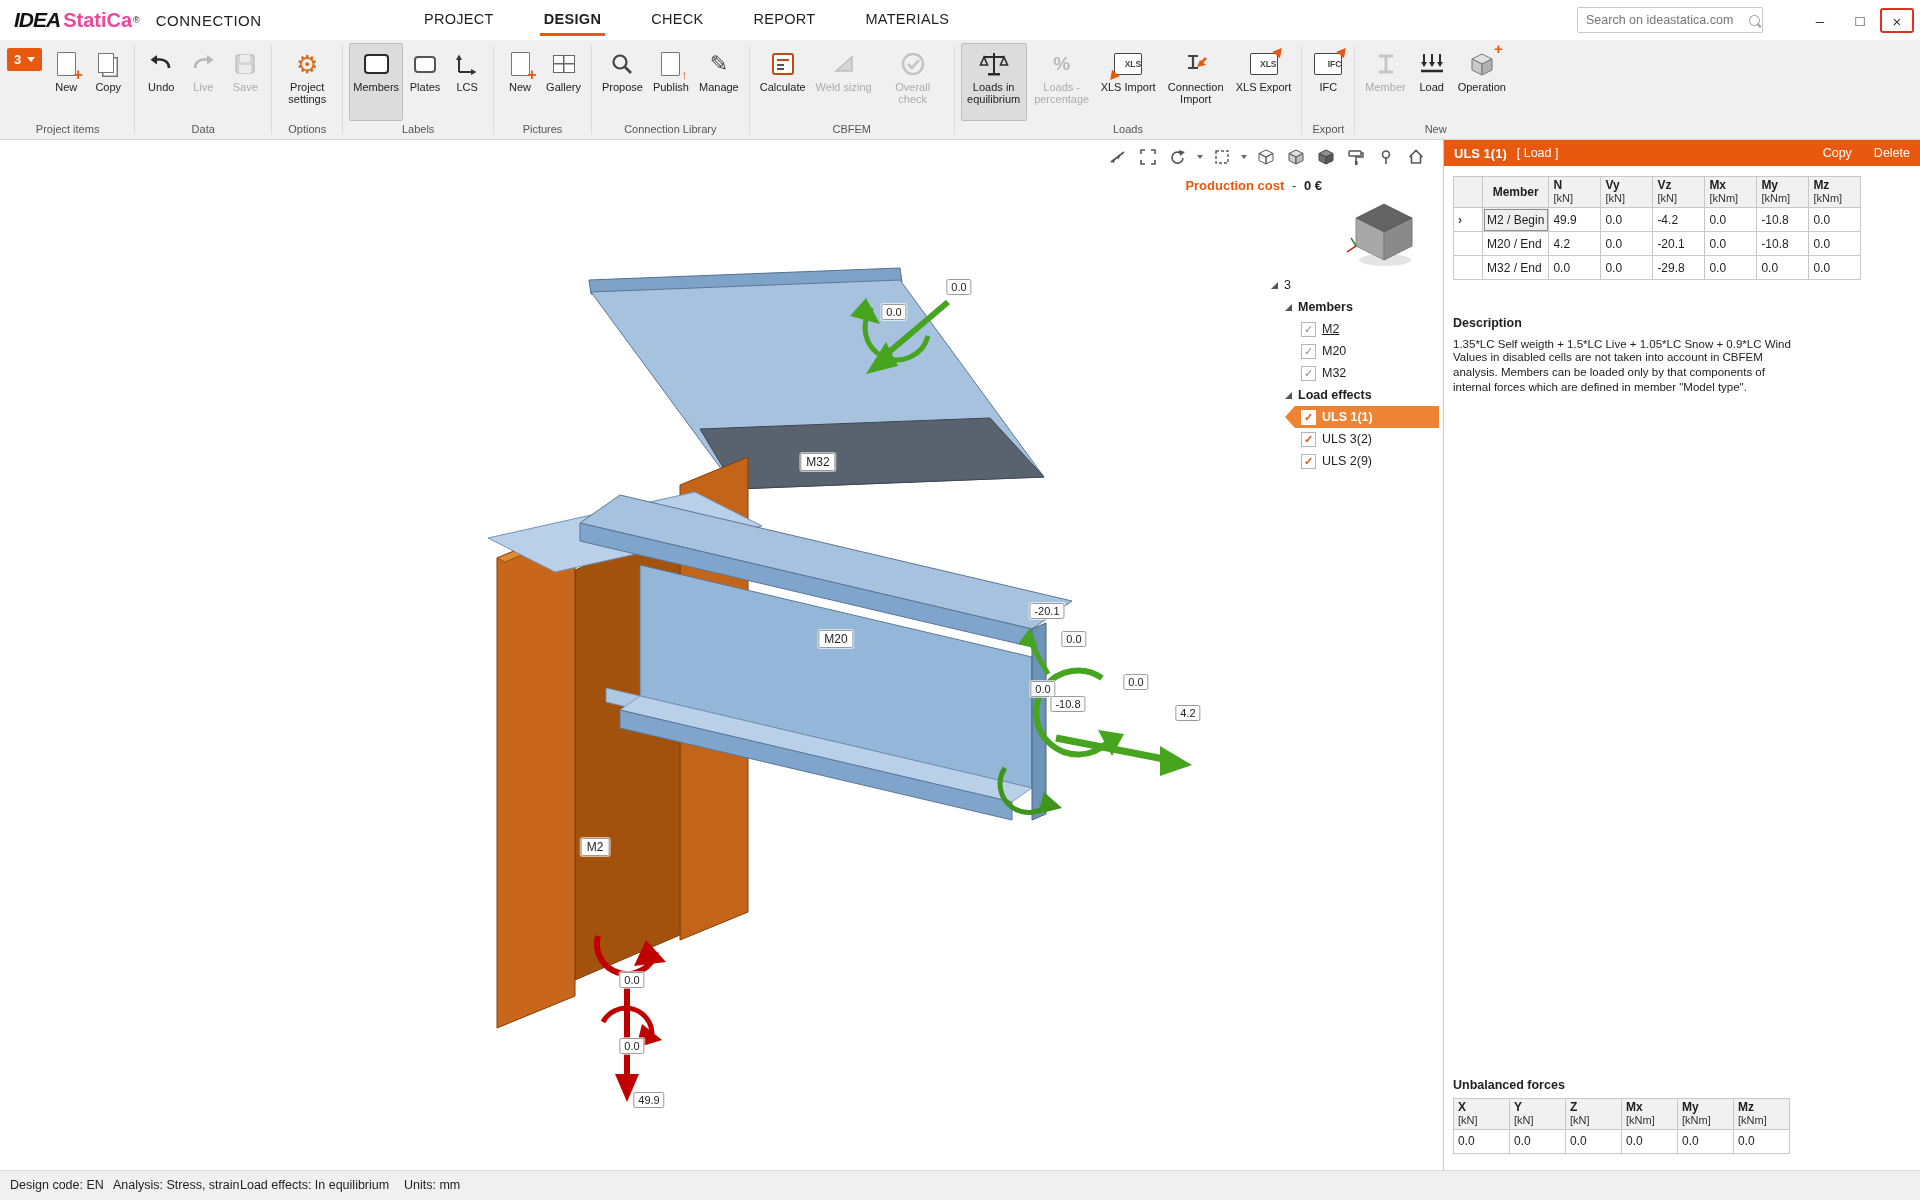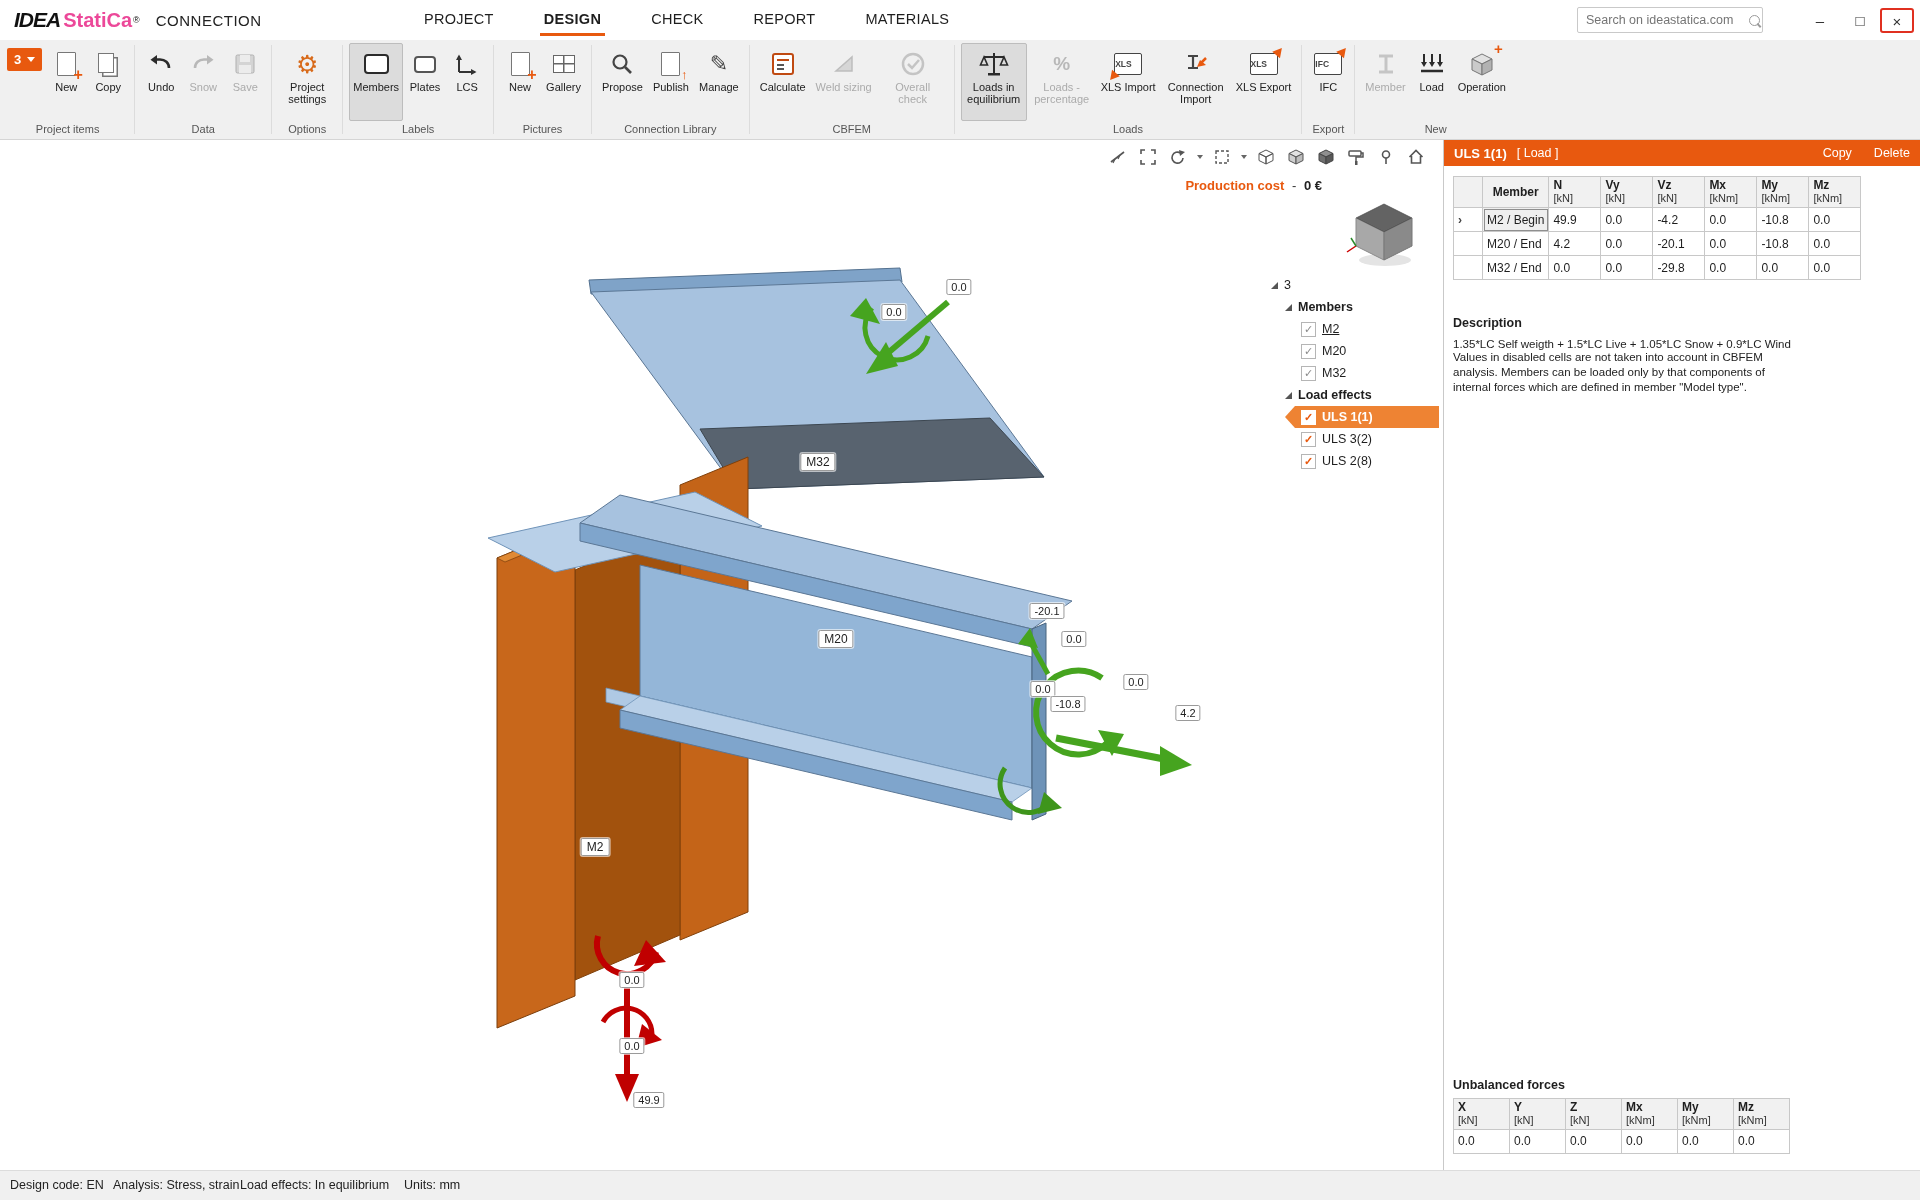--- a/index.html
+++ b/index.html
@@ -51,21 +51,21 @@
   .i-gear::after{content:"⚙";font-size:25px;color:#3a3a3a;line-height:1;}
   .i-gear.orange::after{color:#d86a1a;}
   .i-tag{width:21px;height:16px;border:2.5px solid #2b2b2b;border-radius:4px;background:#fff;display:block;}
   .i-tag.thin{width:18px;height:13px;border-width:2px;border-color:#555;}
   .i-grid{width:20px;height:16px;border:1.5px solid #666;background:
       linear-gradient(#666,#666) 50% 0/1.5px 100% no-repeat,
       linear-gradient(#666,#666) 0 50%/100% 1.5px no-repeat,#fff;display:block;}
   .i-pencil::after{content:"✎";font-size:22px;color:#444;}
   .i-pct::after{content:"%";font-size:19px;font-weight:bold;color:#b8b8b8;}
   .i-xlsbox{position:relative;width:26px;height:20px;border:1.8px solid #444;border-radius:2px;
-            display:flex;align-items:center;justify-content:flex-start;background:#fff;}
+            display:flex;align-items:center;justify-content:flex-end;background:#fff;}
   .xlst{font-size:8.5px;font-weight:bold;color:#444;}
   .arrtri{position:absolute;width:0;height:0;border-left:5px solid transparent;border-right:5px solid transparent;}
   .arrtri.dn{left:-7px;bottom:-7px;border-top:9px solid #e8590f;transform:rotate(40deg);}
   .arrtri.up{right:-7px;top:-7px;border-bottom:9px solid #e8590f;transform:rotate(40deg);}
   .i-opwrap{position:relative;}
   .i-opwrap::after{content:"+";position:absolute;right:-7px;top:-7px;color:#e8590f;font-weight:bold;font-size:15px;}
 
   
   .viewport{position:absolute;top:140px;left:0;width:1443px;height:1030px;background:#fff;overflow:hidden;}
   .scene{position:absolute;left:0;top:0;}
@@ -193,21 +193,21 @@
         </div>
         <div class="rlabel">Undo</div>
       </div>
       <div class="rbtn disabled">
         <div class="ricon">
           <svg width="26" height="26">
               <path d="M5 17c0-5.5 4-8.5 9-8.5h4" fill="none" stroke="#b8b8b8" stroke-width="2.6"></path>
               <polygon points="17,4 17,13.5 23.5,8.7" fill="#b8b8b8"></polygon>
             </svg>
         </div>
-        <div class="rlabel">Snow</div>
+        <div class="rlabel">Live</div>
       </div>
       <div class="rbtn disabled">
         <div class="ricon">
           <svg width="24" height="24">
               <rect x="3" y="3" width="18" height="18" rx="1.5" fill="#d4d4d4" stroke="#b0b0b0"></rect>
               <rect x="7" y="3" width="10" height="7" fill="#ececec"></rect>
               <rect x="6" y="13" width="12" height="8" fill="#ececec"></rect>
             </svg>
         </div>
         <div class="rlabel">Save</div>
@@ -635,21 +635,21 @@
     <div class="trow selrow">
       <span class="cb orange"></span>
       <span class="tlabel">ULS 1(1)</span>
     </div>
     <div class="trow ind2">
       <span class="cb orange"></span>
       <span class="tlabel">ULS 3(2)</span>
     </div>
     <div class="trow ind2">
       <span class="cb orange"></span>
-      <span class="tlabel">ULS 2(8)</span>
+      <span class="tlabel">ULS 2(9)</span>
     </div>
   </div>
 </div>
 
 <div class="rightpanel">
   <div class="phead">
     <span class="ptitle">ULS 1(1)</span>
     <span class="pmode">[ Load ]</span>
     <span class="pspacer"></span>
     <span class="pact">Copy</span>

